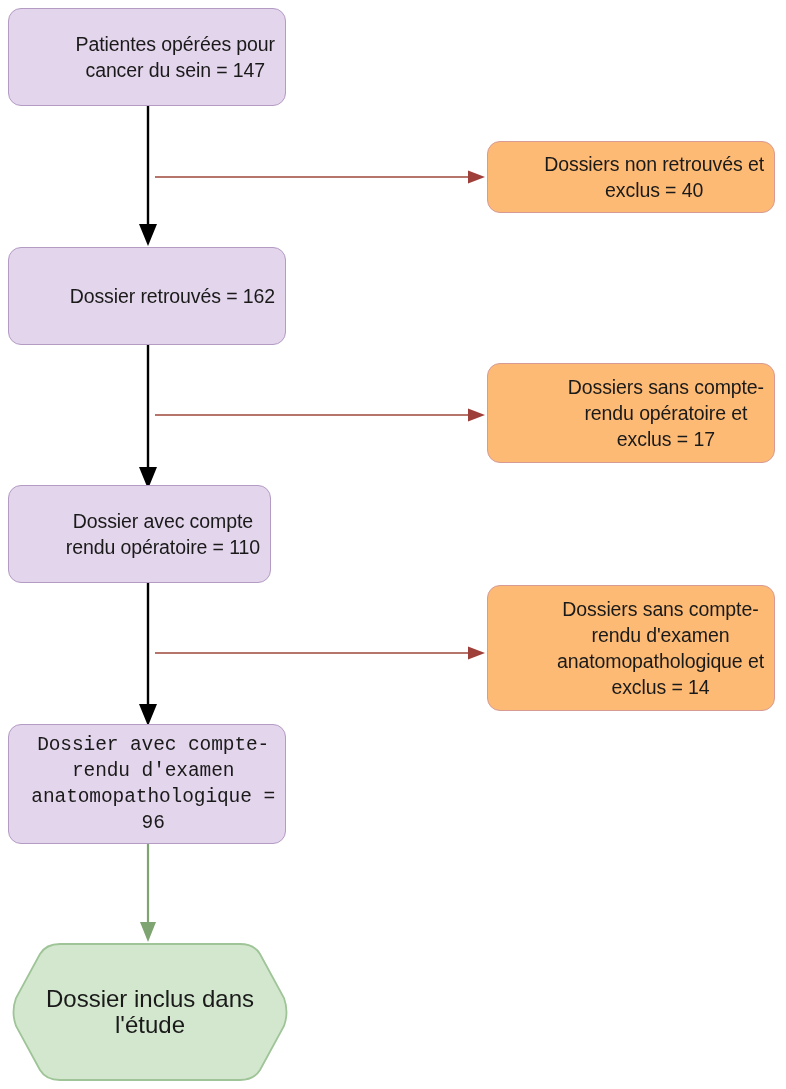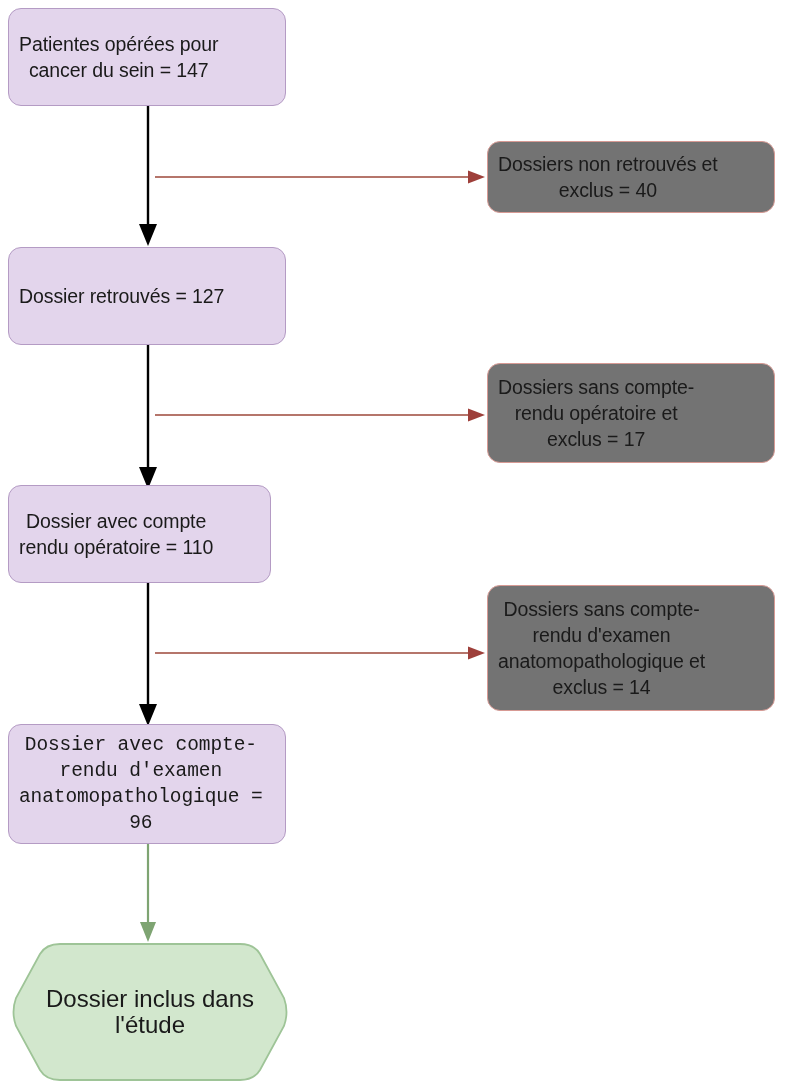--- a/index.html
+++ b/index.html
@@ -15,36 +15,36 @@
     width: 786px;
     height: 1089px;
     background: #ffffff;
     overflow: hidden;
   }
   .node {
     position: absolute;
     box-sizing: border-box;
     display: flex;
     align-items: center;
-    justify-content: flex-start;
+    justify-content: flex-end;
     text-align: center;
     color: #1a1a1a;
     font-size: 19.5px;
     line-height: 26px;
     letter-spacing: -0.1px;
     padding: 4px 10px;
     z-index: 3;
   }
   .node-purple {
     background: #e3d5ec;
     border: 1.6px solid #b49bc4;
     border-radius: 13px;
   }
   .node-pink {
-    background: #737373;
+    background: #fdba74;
     border: 1.6px solid #d79a94;
     border-radius: 13px;
   }
   .hexwrap {
     position: absolute;
     z-index: 2;
   }
   .hexwrap svg {
     display: block;
   }
@@ -131,21 +131,21 @@
 
   <div class="node node-pink" style="left:487px; top:141px; width:288px; height:72px;">
     <div>
       <span>Dossiers non retrouvés et</span><br>
       <span>exclus = 40</span>
     </div>
   </div>
 
   <div class="node node-purple" style="left:8px; top:247px; width:278px; height:98px;">
     <div>
-      <span>Dossier retrouvés = 127</span>
+      <span>Dossier retrouvés = 162</span>
     </div>
   </div>
 
   <div class="node node-pink" style="left:487px; top:363px; width:288px; height:100px;">
     <div>
       <span>Dossiers sans compte-</span><br>
       <span>rendu opératoire et</span><br>
       <span>exclus = 17</span>
     </div>
   </div>

